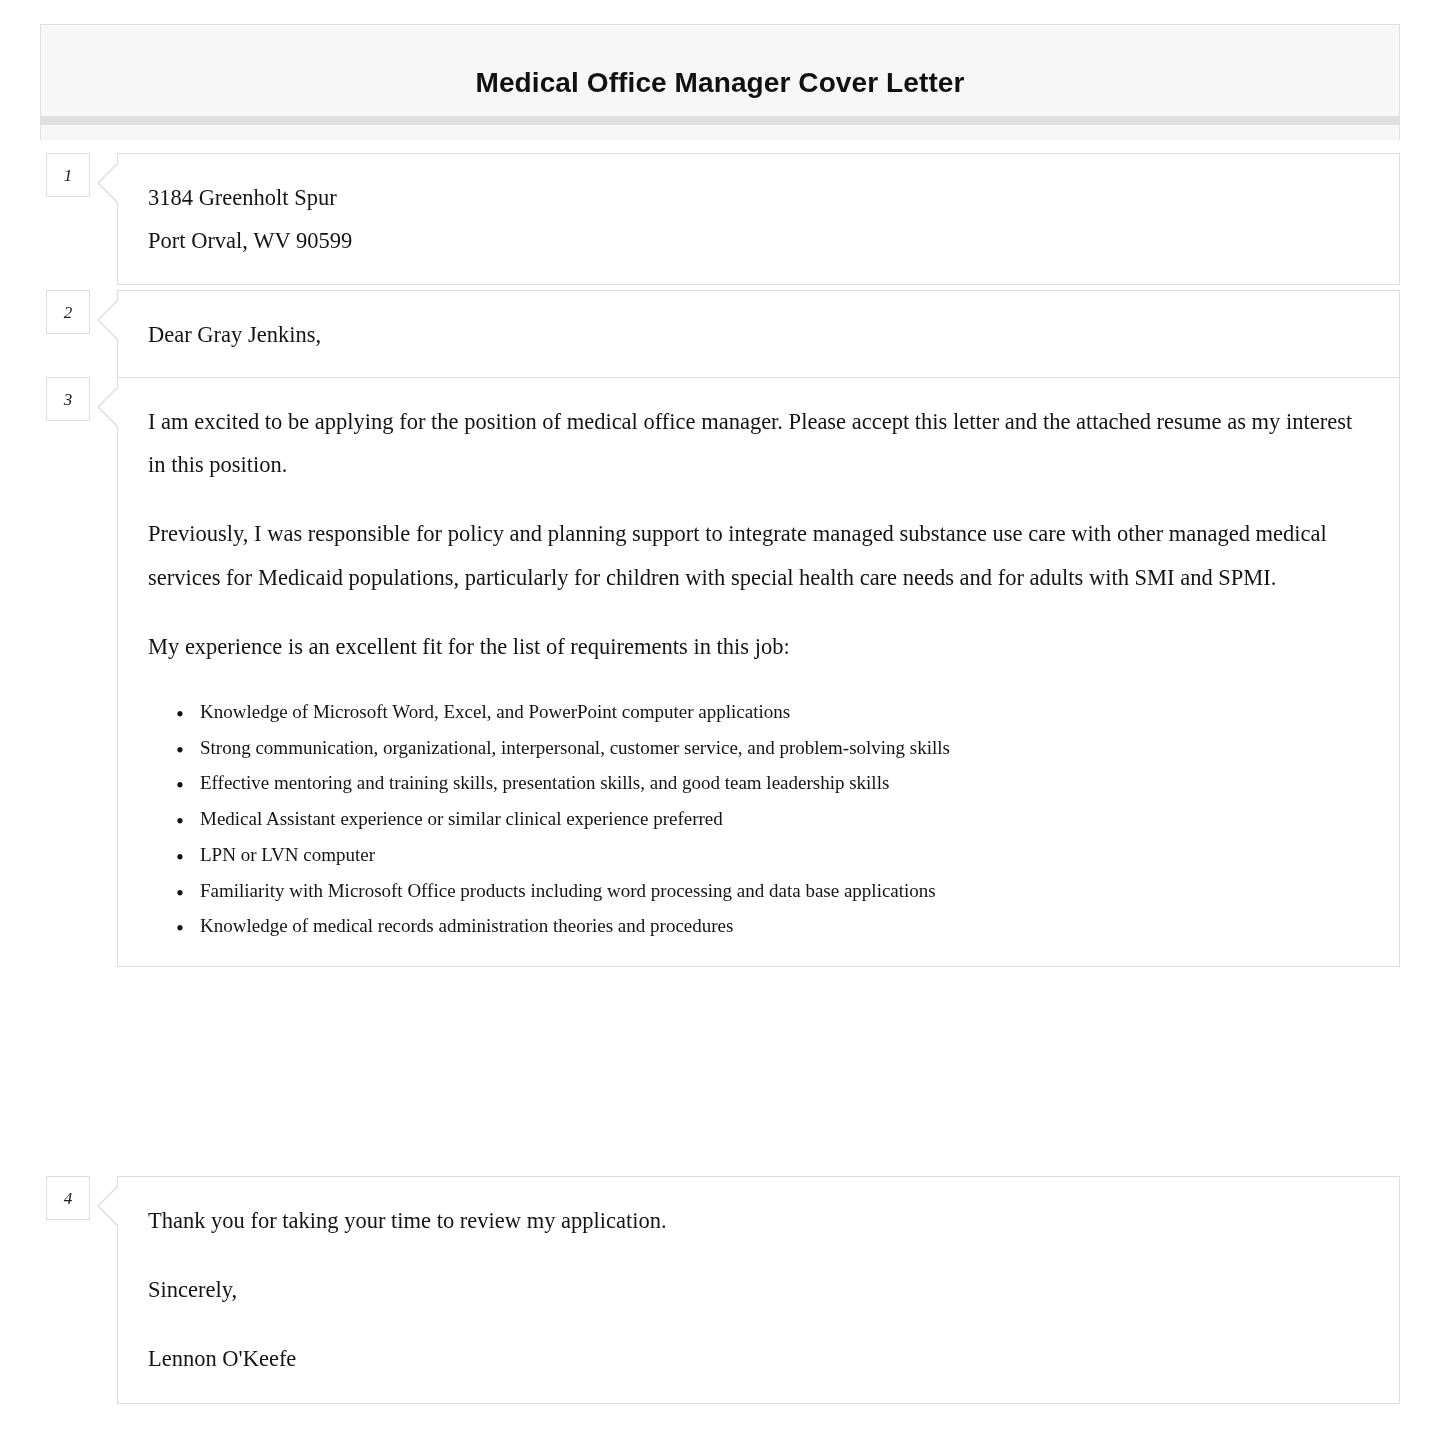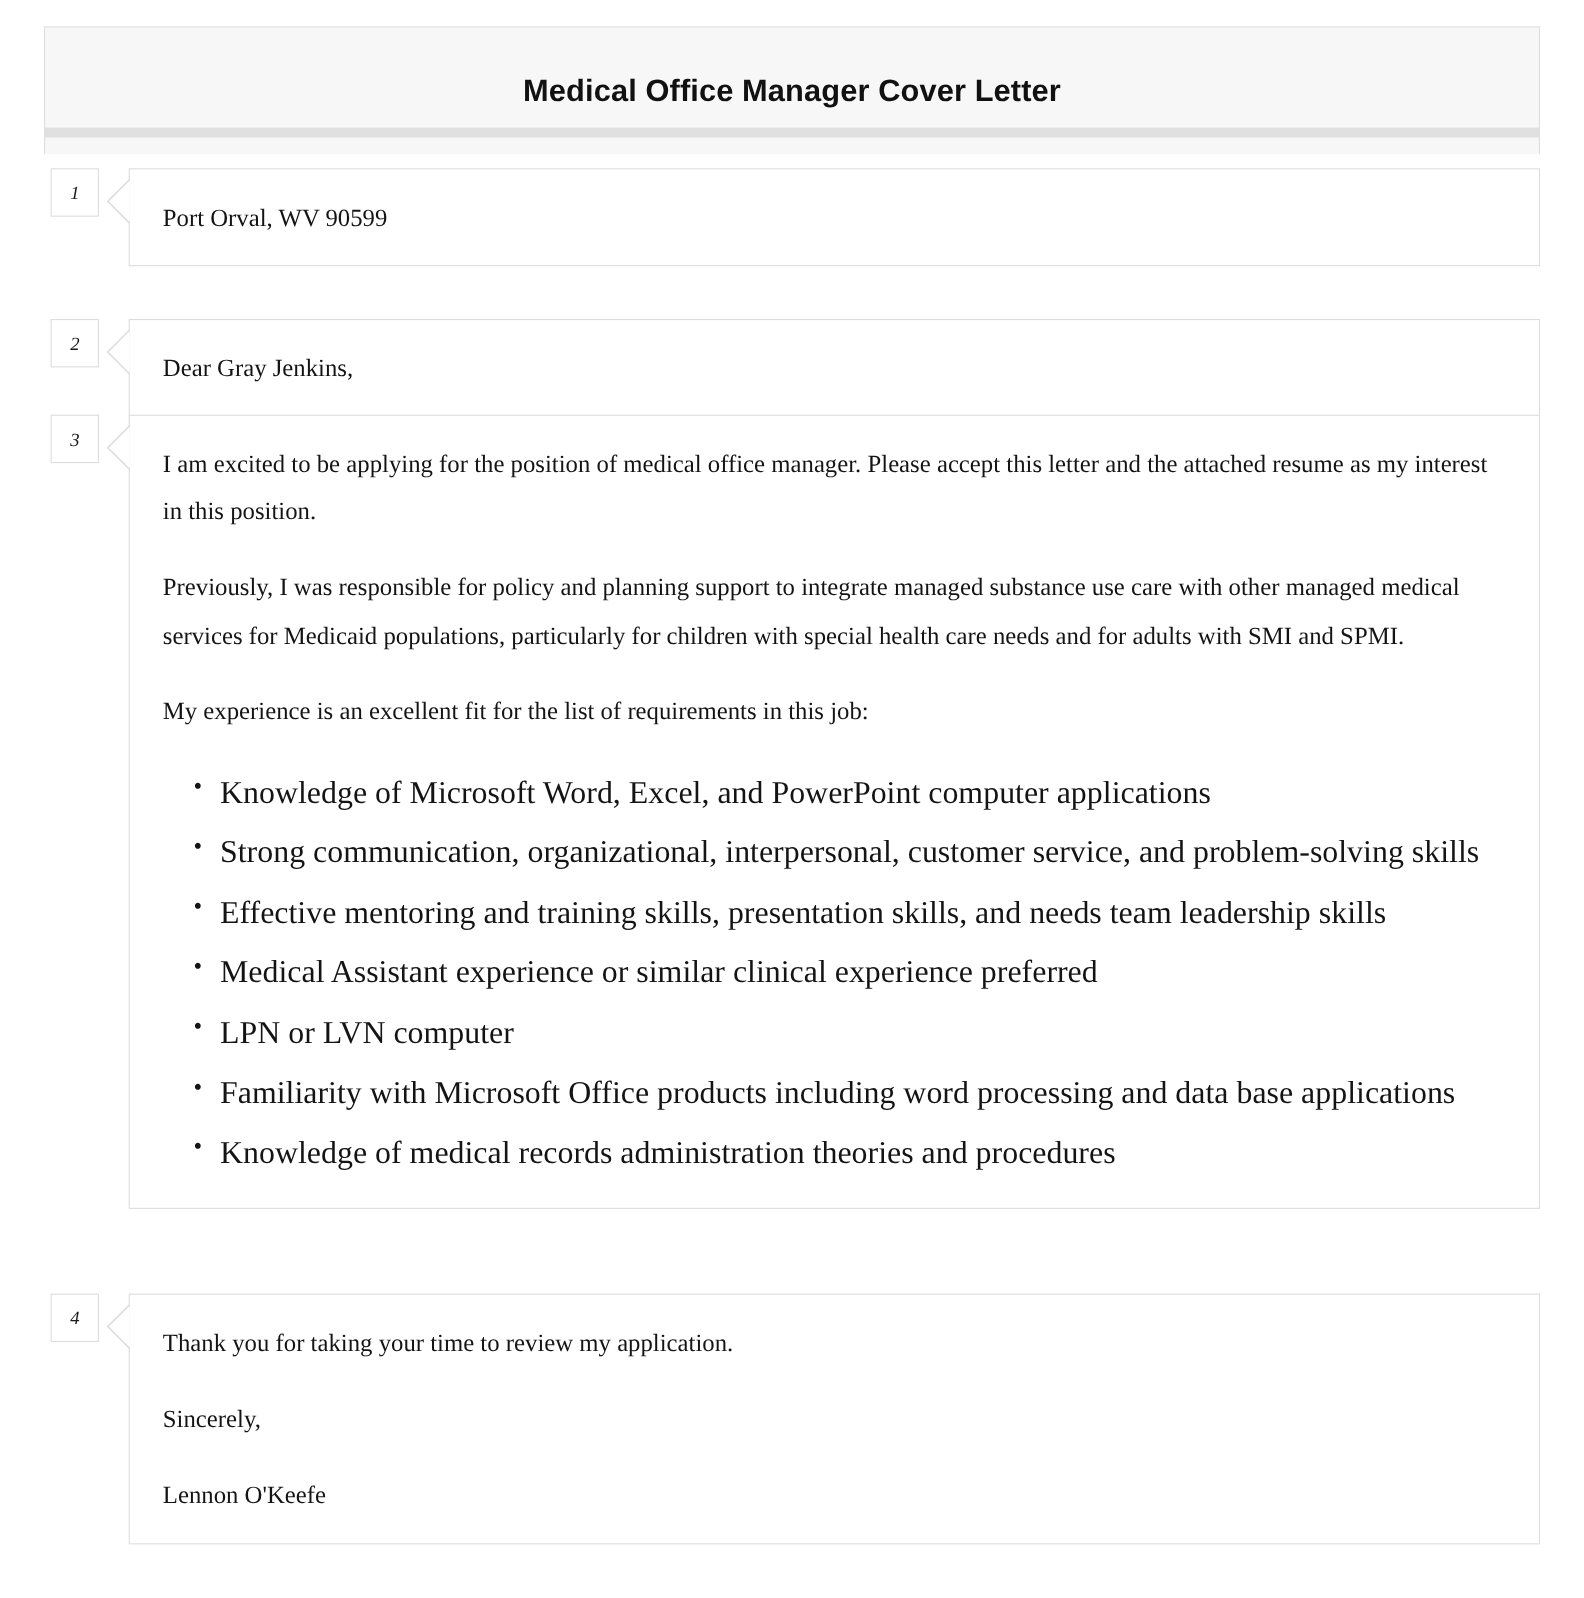--- a/index.html
+++ b/index.html
@@ -134,21 +134,21 @@
     display: block;
   }
 
   .req-list {
     margin: 26px 0 0 0;
     padding: 0 0 0 52px;
     list-style: none;
   }
   .req-list li {
     position: relative;
-    font-size: 29px;
+    font-size: 19px;
     line-height: 1.88;
     color: #141414;
     padding-left: 0;
   }
   .req-list li::before {
     content: "\2022";
     position: absolute;
     left: -24px;
     top: 0;
     font-size: 22.5px;
@@ -169,20 +169,21 @@
 
   <div class="doc-header">
     <div class="title">Medical Office Manager Cover Letter</div>
   </div>
   <div class="header-shadow"></div>
 
   <div class="block" id="block-1">
     <div class="num-badge">1</div>
     <div class="bubble">
       <p>
+        <span class="addr-line">3184 Greenholt Spur</span>
         <span class="addr-line">Port Orval, WV 90599</span>
       </p>
     </div>
   </div>
 
   <div class="block" id="block-2">
     <div class="num-badge">2</div>
     <div class="bubble">
       <p class="strong">Dear Gray Jenkins,</p>
     </div>
@@ -190,21 +191,21 @@
 
   <div class="block" id="block-3">
     <div class="num-badge">3</div>
     <div class="bubble">
       <p>I am excited to be applying for the position of medical office manager. Please accept this letter and the attached resume as my interest in this position.</p>
       <p>Previously, I was responsible for policy and planning support to integrate managed substance use care with other managed medical services for Medicaid populations, particularly for children with special health care needs and for adults with SMI and SPMI.</p>
       <p>My experience is an excellent fit for the list of requirements in this job:</p>
       <ul class="req-list">
         <li>Knowledge of Microsoft Word, Excel, and PowerPoint computer applications</li>
         <li>Strong communication, organizational, interpersonal, customer service, and problem-solving skills</li>
-        <li>Effective mentoring and training skills, presentation skills, and needs team leadership skills</li>
+        <li>Effective mentoring and training skills, presentation skills, and good team leadership skills</li>
         <li>Medical Assistant experience or similar clinical experience preferred</li>
         <li>LPN or LVN computer</li>
         <li>Familiarity with Microsoft Office products including word processing and data base applications</li>
         <li>Knowledge of medical records administration theories and procedures</li>
       </ul>
     </div>
   </div>
 
   <div class="block" id="block-4">
     <div class="num-badge">4</div>

